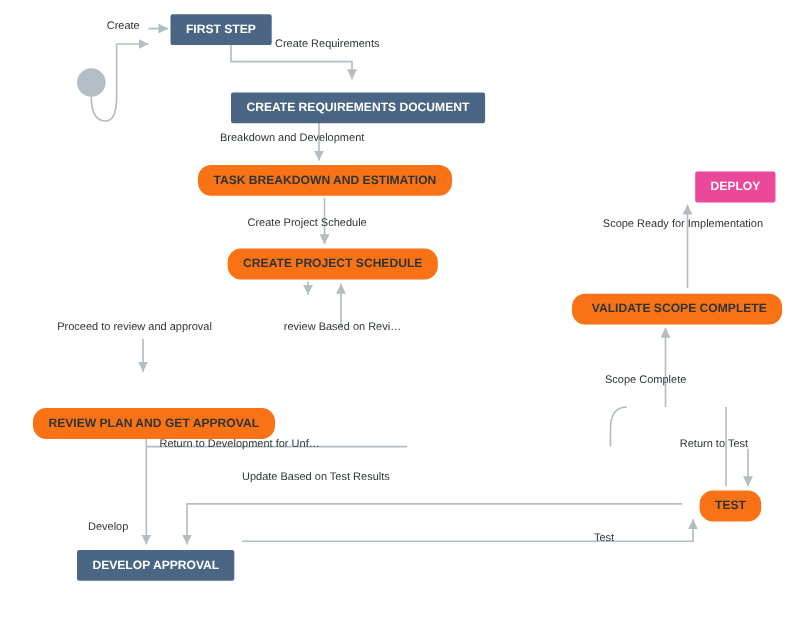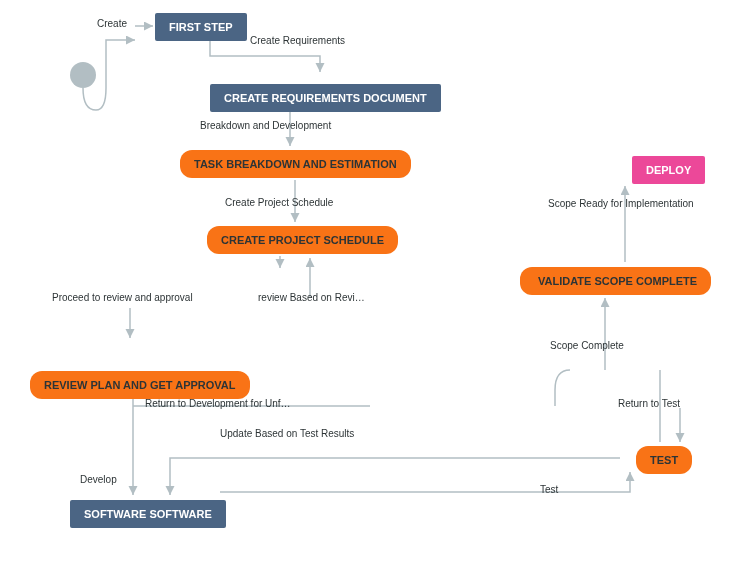--- a/index.html
+++ b/index.html
@@ -111,16 +111,16 @@
 <div class="edge-label" style="left:540px; top:484px;">Test</div>
 <div class="edge-label" style="left:618px; top:398px;">Return to Test</div>
 <div class="edge-label" style="left:550px; top:340px;">Scope Complete</div>
 <div class="edge-label" style="left:548px; top:198px;">Scope Ready for Implementation</div>
 
 <div class="node blue" style="left:155px; top:13px;">FIRST STEP</div>
 <div class="node blue" style="left:210px; top:84px;">CREATE REQUIREMENTS DOCUMENT</div>
 <div class="node yellow" style="left:180px; top:150px;">TASK BREAKDOWN AND ESTIMATION</div>
 <div class="node yellow" style="left:207px; top:226px;">CREATE PROJECT SCHEDULE</div>
 <div class="node yellow" style="left:30px;  top:324px;margin-top:47px;">REVIEW PLAN AND GET APPROVAL</div>
-<div class="node blue" style="left:70px;  top:500px;">SOFTWARE SOFTWARE</div>
+<div class="node blue" style="left:70px;  top:500px;">DEVELOP APPROVAL</div>
 <div class="node yellow" style="left:636px; top:446px;">TEST</div>
 <div class="node yellow" style="left:520px; top:267px;padding-left:18px;">VALIDATE SCOPE COMPLETE</div>
 <div class="node green" style="left:596px; top:156px;">DEPLOY</div>
 
 </body></html>

